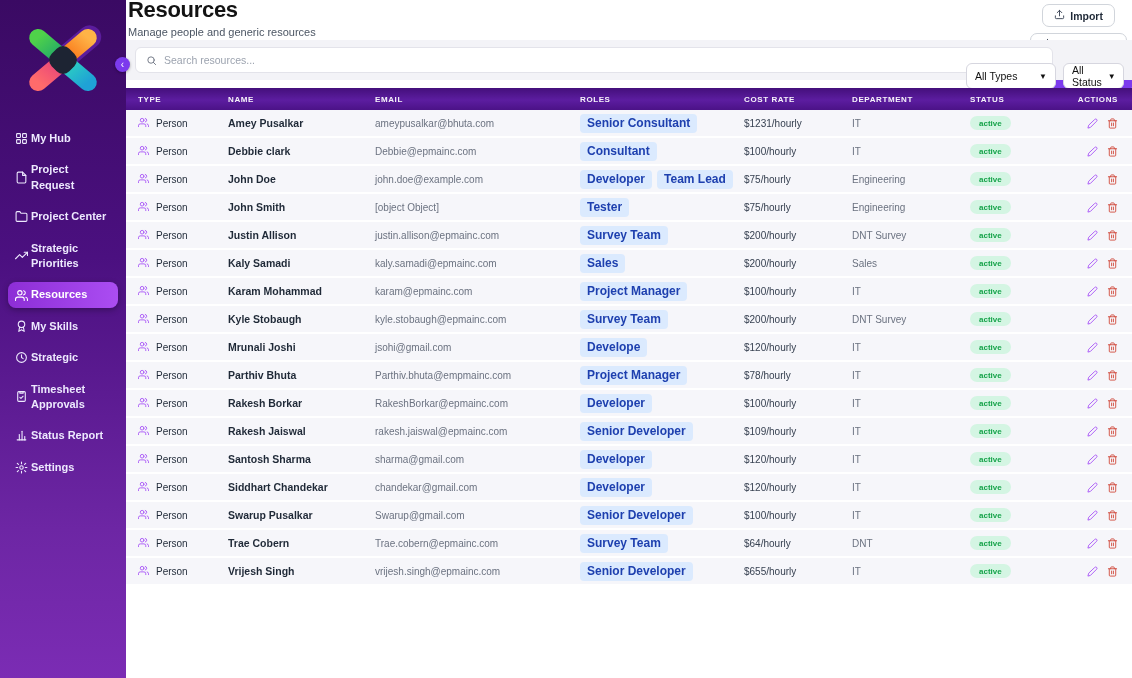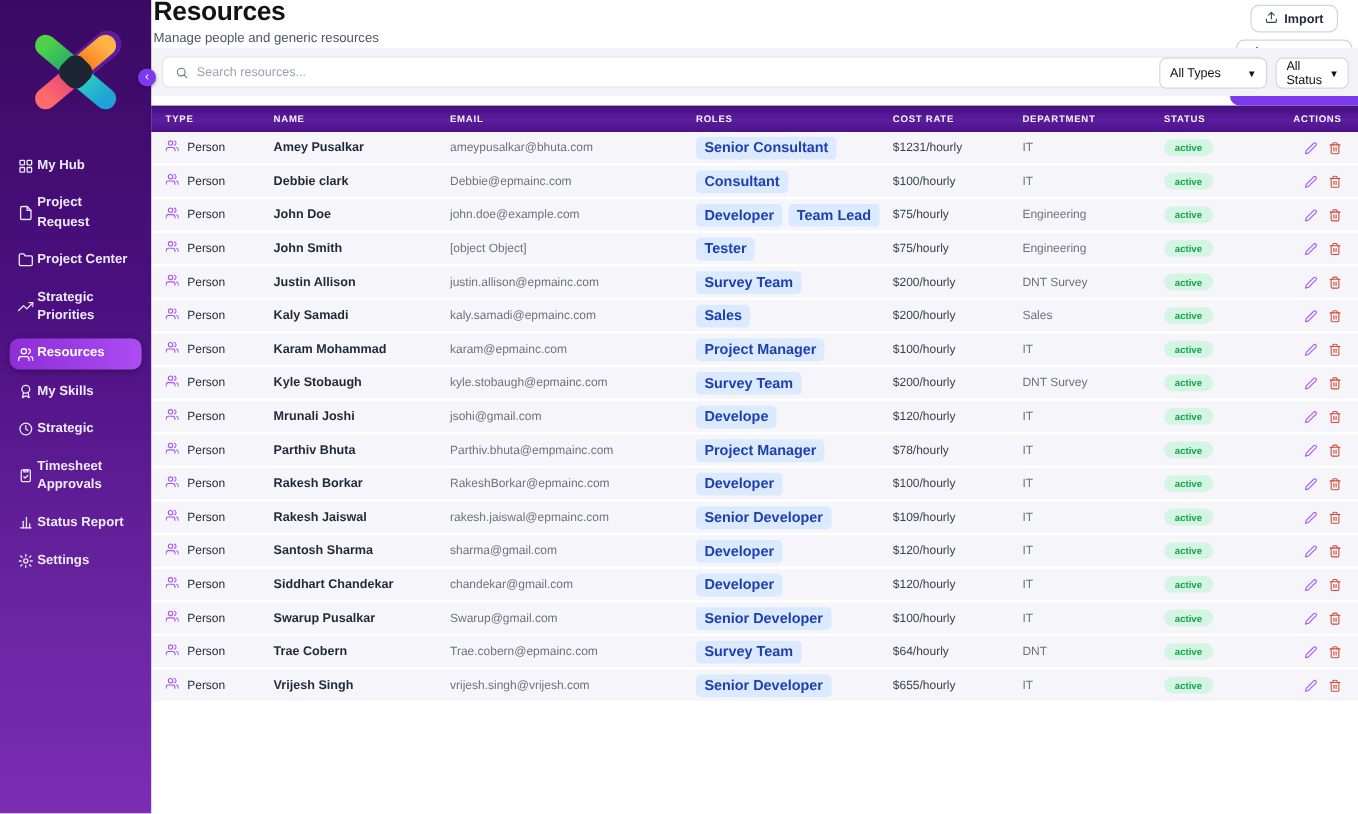--- a/index.html
+++ b/index.html
@@ -38,21 +38,21 @@
     color:#fff; cursor:pointer; font-family:inherit; margin-right:-6px; }
   .btn-primary .plus { font-size:13px; font-weight:400; line-height:1; }
 
   .filter-band { position:absolute; top:40px; left:0; right:0; height:40px; background:#f3f3f7; }
   .search-box { position:absolute; left:9px; top:7px; width:918px; height:26px; background:#fff;
     border:1px solid #e3e3ea; border-radius:6px; display:flex; align-items:center; padding:0 10px; gap:7px; }
   .search-box svg { width:11px; height:11px; color:#6b7280; flex:none; }
   .search-box input { border:none; outline:none; font-size:10.5px; color:#374151; flex:1;
     background:transparent; font-family:inherit; }
   .search-box input::placeholder { color:#9ca3af; }
-  .select { position:absolute; top:8px; height:26px; background:#fff; border:1px solid #d6d6df;
+  .select { position:absolute; top:23px; height:26px; background:#fff; border:1px solid #d6d6df;
     border-radius:6px; display:flex; align-items:center; justify-content:space-between; padding:0 8px;
     font-size:10.5px; color:#111; font-weight:500; cursor:pointer; }
   .select .chev { font-size:8px; color:#111; margin-left:6px; }
   .select-types { left:840px; width:90px; }
   .select-status { left:937px; width:61px; }
 
   
   .table { position:absolute; top:88px; left:0; right:0; }
   .thead, .trow { display:grid; grid-template-columns:90px 147px 205px 164px 108px 118px 100px 1fr;
     padding-left:12px; align-items:center; }
@@ -820,21 +820,21 @@
           <div class="cell-type">
             <span class="nicon"><svg viewBox="0 0 24 24" fill="none" stroke="currentColor" stroke-width="2" stroke-linecap="round" stroke-linejoin="round">
                 <path d="M17 21v-2a4 4 0 0 0-4-4H5a4 4 0 0 0-4 4v2"></path>
                 <circle cx="9" cy="7" r="4"></circle>
                 <path d="M23 21v-2a4 4 0 0 0-3-3.87"></path>
                 <path d="M16 3.13a4 4 0 0 1 0 7.75"></path>
               </svg></span>
             <span>Person</span>
           </div>
           <div class="cell-name">Vrijesh Singh</div>
-          <div class="cell-email">vrijesh.singh@vrijesh.com</div>
+          <div class="cell-email">vrijesh.singh@epmainc.com</div>
           <div class="cell-roles">
             <span class="badge-role">Senior Developer</span>
           </div>
           <div class="cell-cost">$655/hourly</div>
           <div class="cell-dept">IT</div>
           <div><span class="badge-status">active</span></div>
           <div class="cell-actions">
             <button class="icon-btn edit">
               <svg viewBox="0 0 24 24" fill="none" stroke="currentColor" stroke-width="2" stroke-linecap="round" stroke-linejoin="round">
                 <path d="M17 3a2.8 2.8 0 1 1 4 4L7.5 20.5 2 22l1.5-5.5z"></path>

